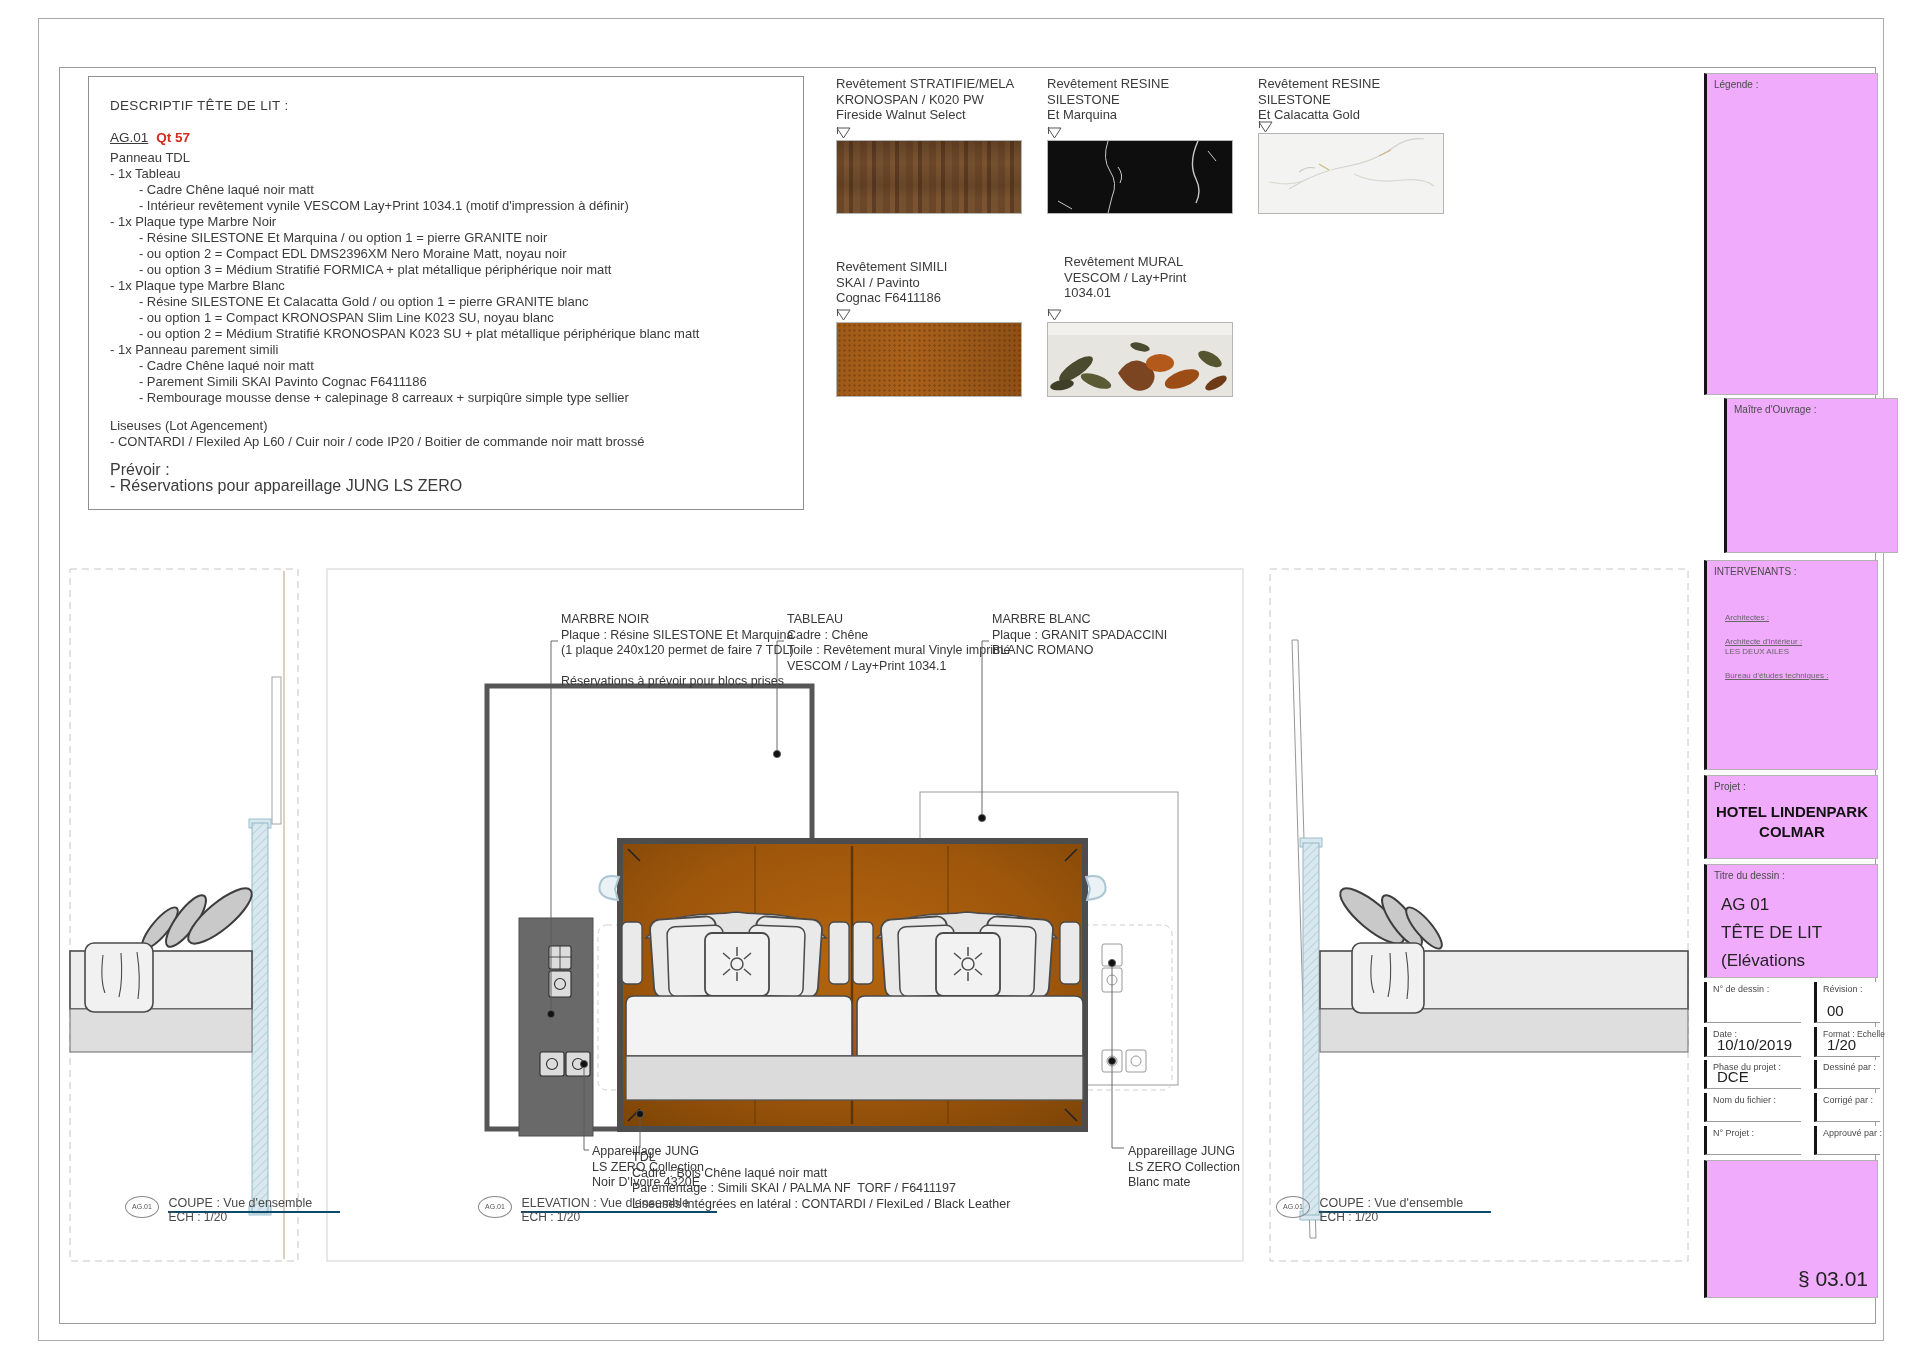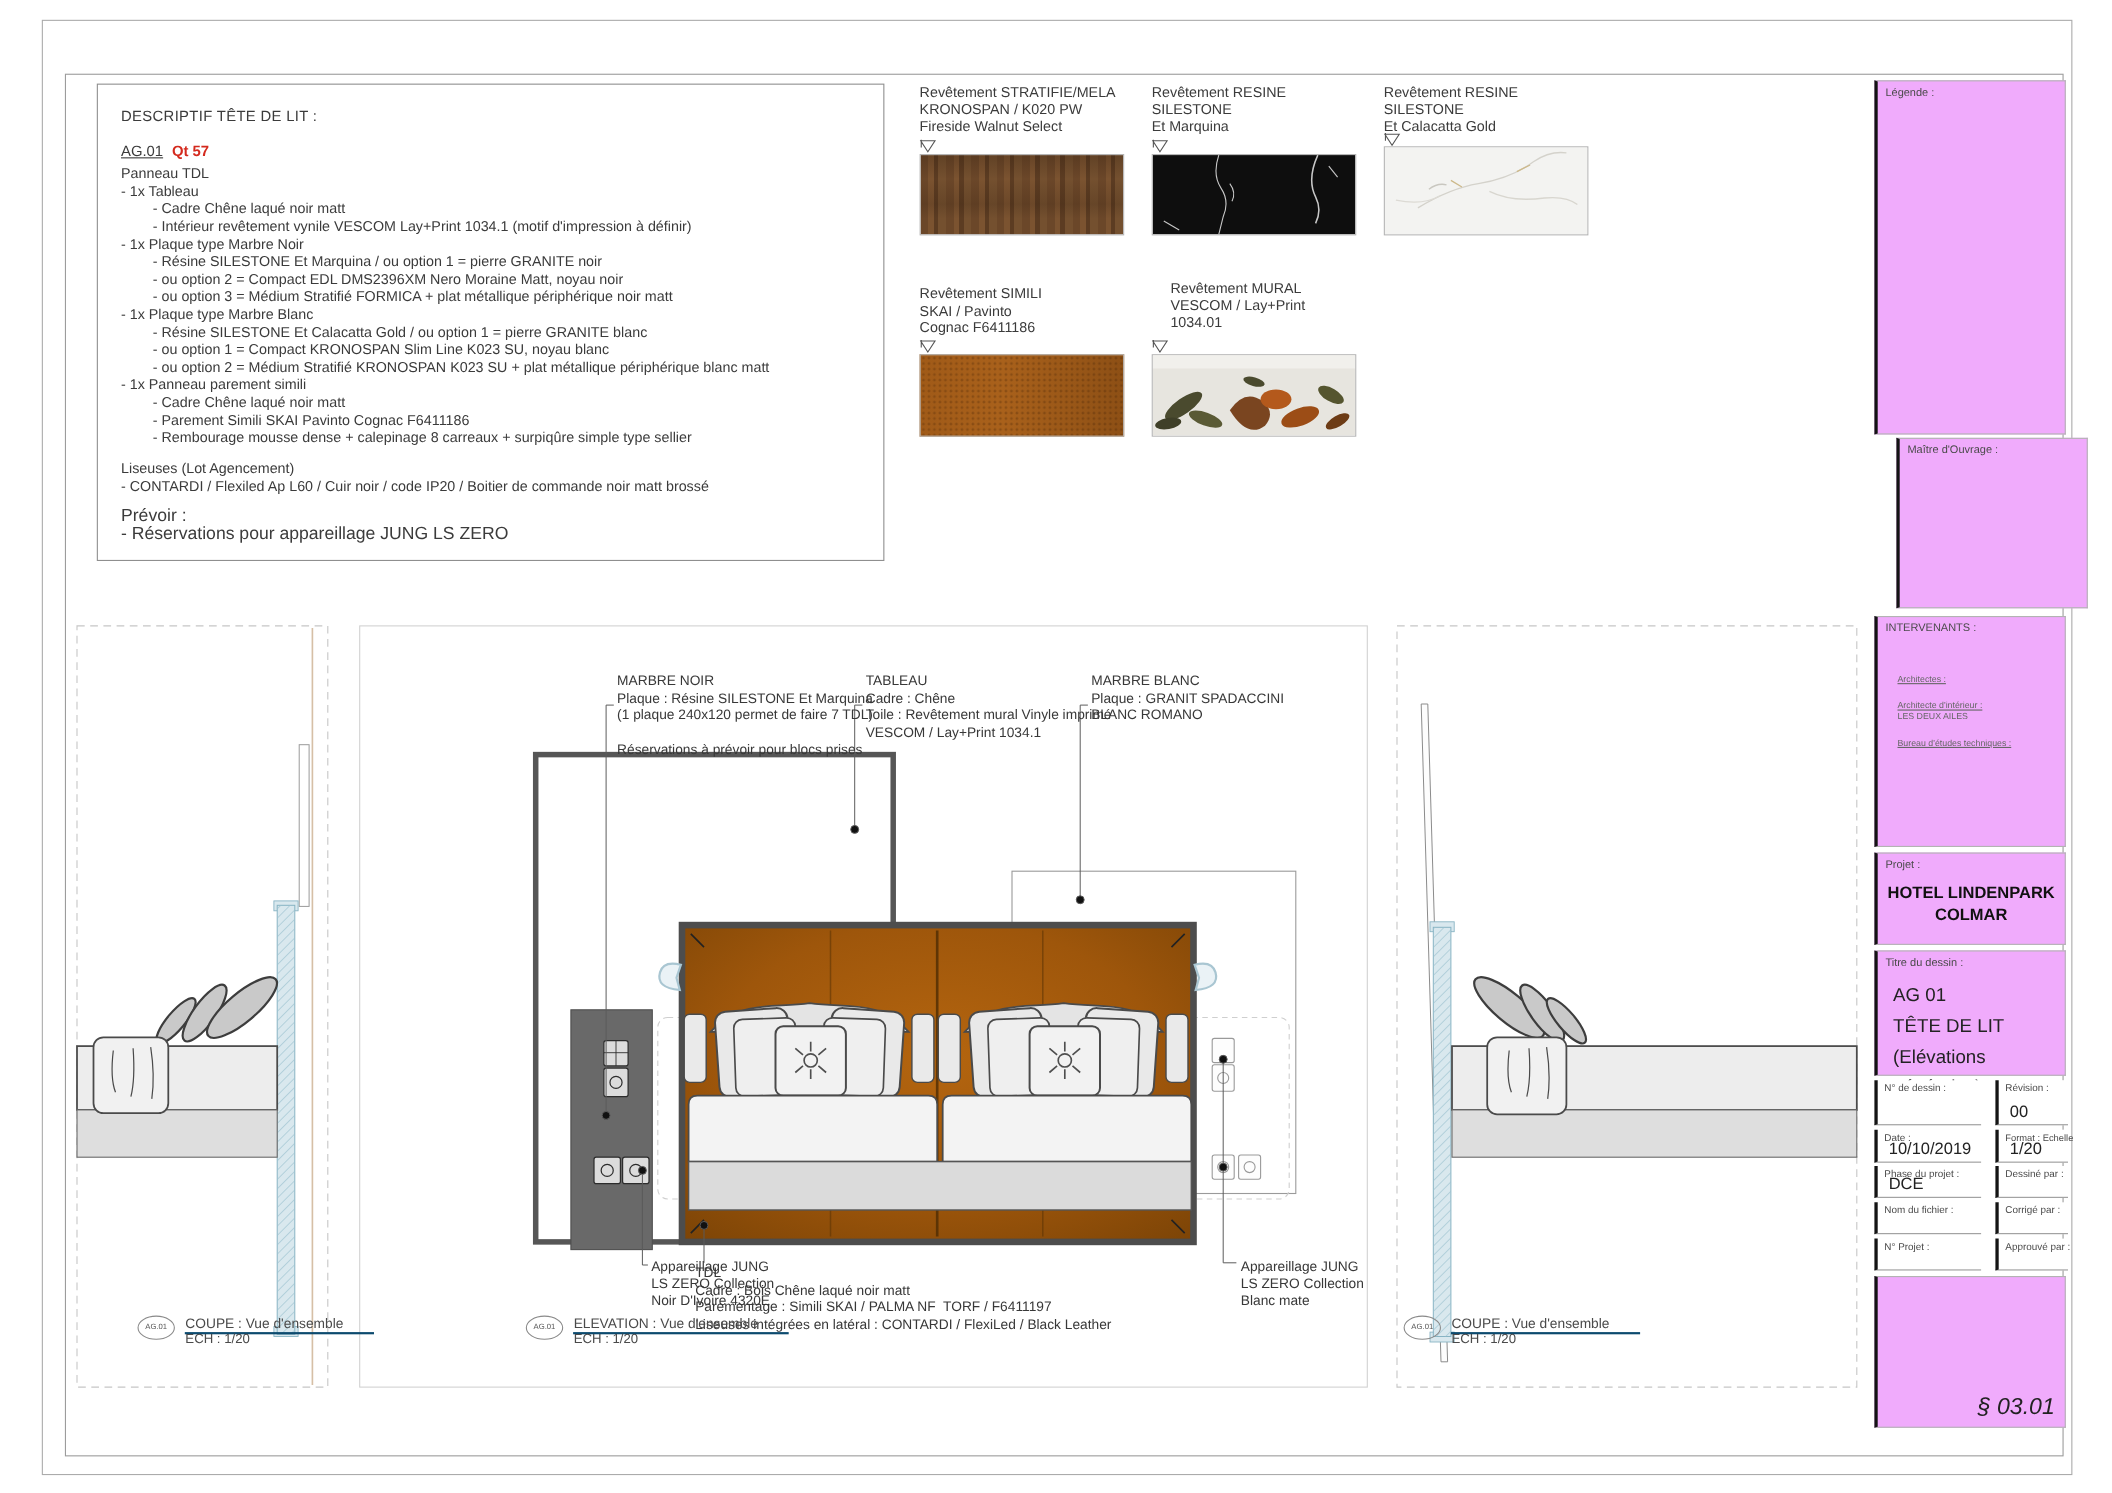--- a/index.html
+++ b/index.html
@@ -426,17 +426,17 @@
   </div>
   <div class="abs tb-field" style="left:1704px;top:1126px;width:94px;height:28px;">
     <span class="tb-flabel">N° Projet :</span>
     <span class="tb-fvalue"></span>
   </div>
   <div class="abs tb-field" style="left:1814px;top:1126px;width:63px;height:28px;">
     <span class="tb-flabel">Approuvé par :</span>
     <span class="tb-fvalue"></span>
   </div>
 
-  <div class="abs tb-box" style="left:1704px;top:1160px;width:170px;height:136px;font-style:italic;">
+  <div class="abs tb-box" style="left:1704px;top:1160px;width:170px;height:136px;">
     <span class="section-num">§ 03.01</span>
   </div>
 
 </div>
 
 </body></html>

